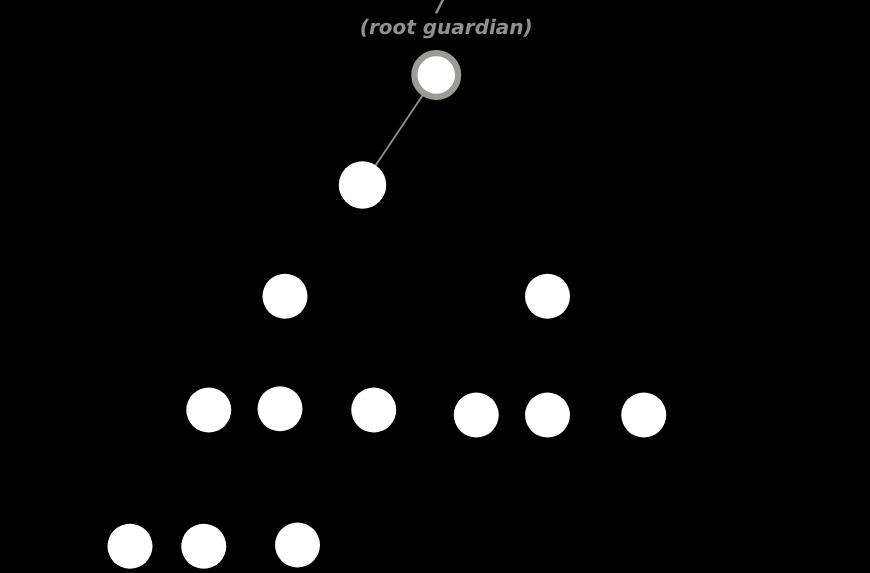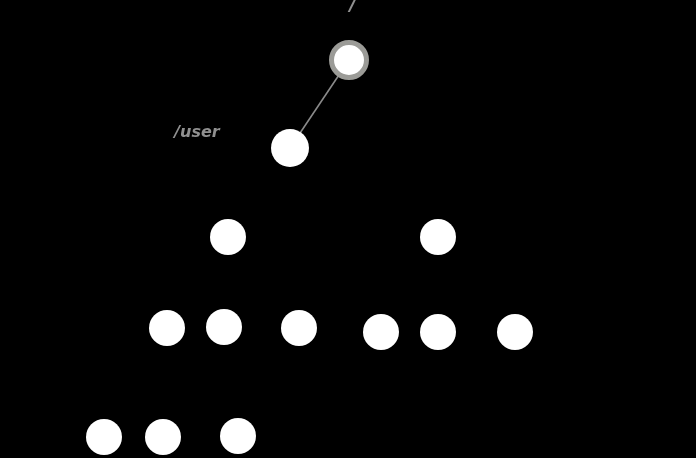--- a/index.html
+++ b/index.html
@@ -54,23 +54,23 @@
 <body>
 
 <div class="canvas" id="canvas">
 
   <svg class="edge-layer" id="edge-layer" viewBox="0 0 696 458" xmlns="http://www.w3.org/2000/svg">
       <line x1="349" y1="60" x2="290" y2="148"></line>
     </svg>
 
   <div class="label root-path" style="left: 333px; top: -6px; width: 40px;">/</div>
 
+  <div class="label" style="left: 277px; top: 12px; width: 160px;">(root guardian)</div>
 
   <div class="label" style="left: 117px; top: 122px; width: 160px;">
-    <div>/user</div>
   </div>
 
 <div class="node ring" style="width: 40px; height: 40px; left: 329px; top: 40px;"></div>
     <div class="node" style="width: 38px; height: 38px; left: 271px; top: 129px;"></div>
     <div class="node" style="width: 36px; height: 36px; left: 210px; top: 219px;"></div>
     <div class="node" style="width: 36px; height: 36px; left: 420px; top: 219px;"></div>
     <div class="node" style="width: 36px; height: 36px; left: 149px; top: 310px;"></div>
     <div class="node" style="width: 36px; height: 36px; left: 206px; top: 309px;"></div>
     <div class="node" style="width: 36px; height: 36px; left: 281px; top: 310px;"></div>
     <div class="node" style="width: 36px; height: 36px; left: 363px; top: 314px;"></div>

